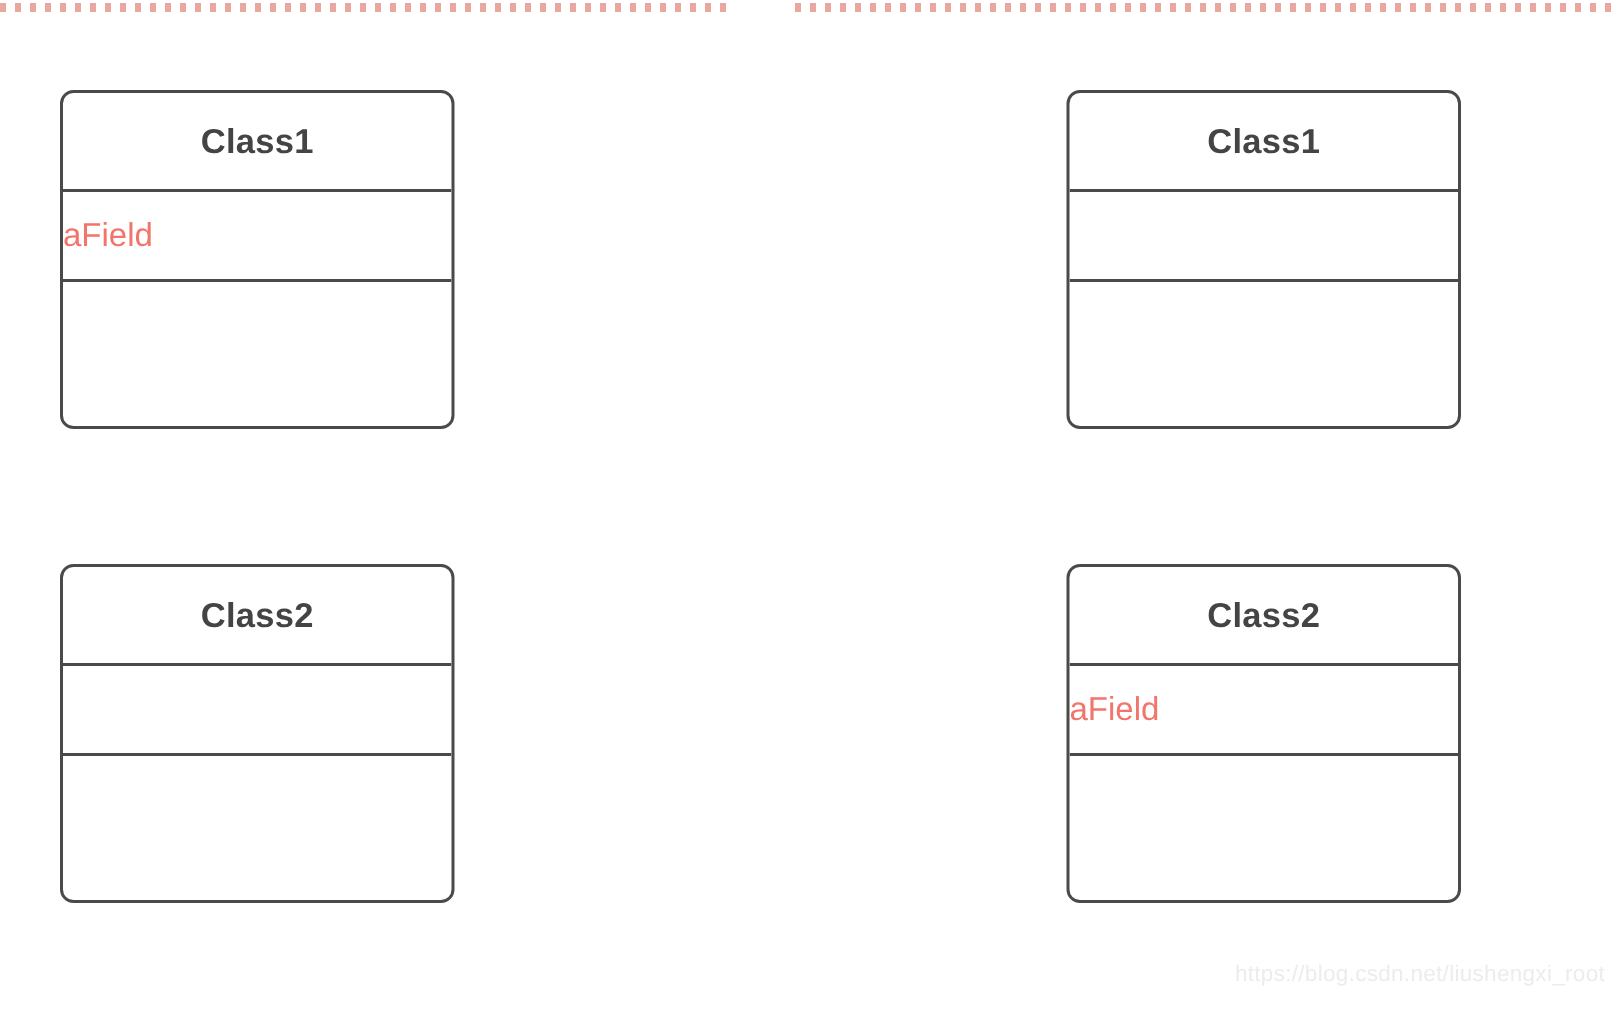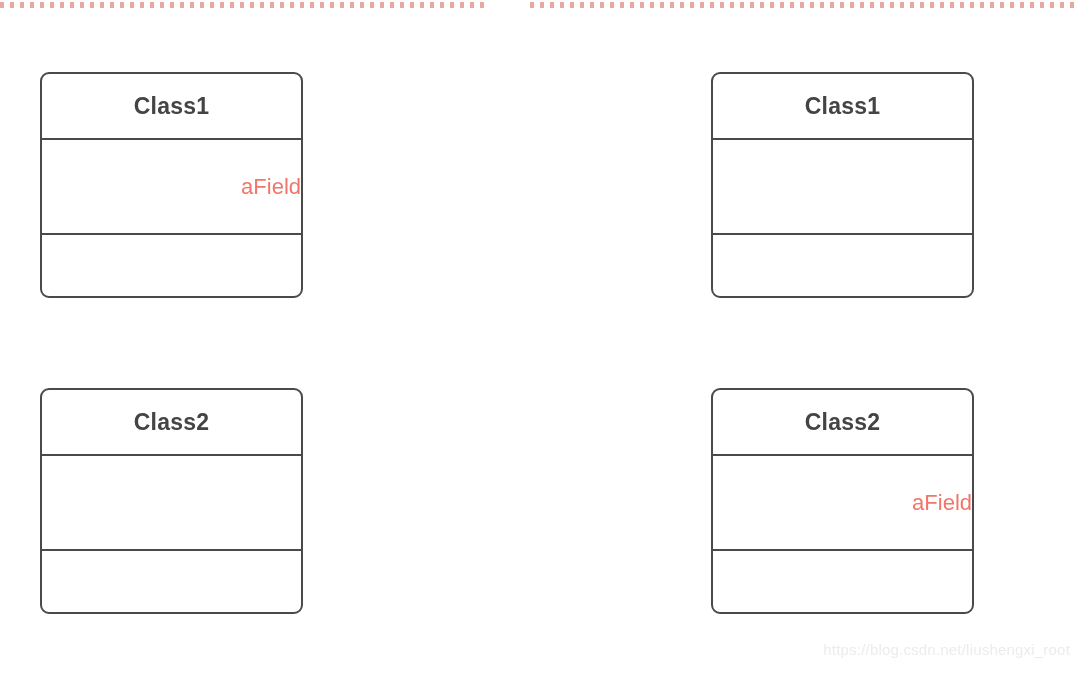--- a/index.html
+++ b/index.html
@@ -46,41 +46,40 @@
     position: absolute;
     width: 263px;
     height: 226px;
     box-sizing: border-box;
     border: 2.5px solid #4a4a4a;
     border-radius: 9px;
     background: #ffffff;
     display: flex;
     flex-direction: column;
     overflow: hidden;
-    margin-top: 12px;
   }
   .class-box.row-1 { top: 60px; }
   .class-box.row-2 { top: 376px; }
   .diagram.pane-left  .class-box { left: 40px; }
   .diagram.pane-right .class-box { left: 172px; }
 
   .compartment {
     box-sizing: border-box;
     display: flex;
     align-items: center;
     position: relative;
   }
   .compartment.header {
     height: 66px;
     justify-content: center;
     border-bottom: 2.5px solid #4a4a4a;
   }
   .compartment.fields {
-    height: 95px;
-    justify-content: flex-end;
+    height: 60px;
+    justify-content: flex-start;
     border-bottom: 2.5px solid #4a4a4a;
   }
   .compartment.methods {
     flex: 1 1 auto;
     justify-content: flex-start;
     padding-left: 24px;
   }
 
   .class-name {
     font-size: 23px;

